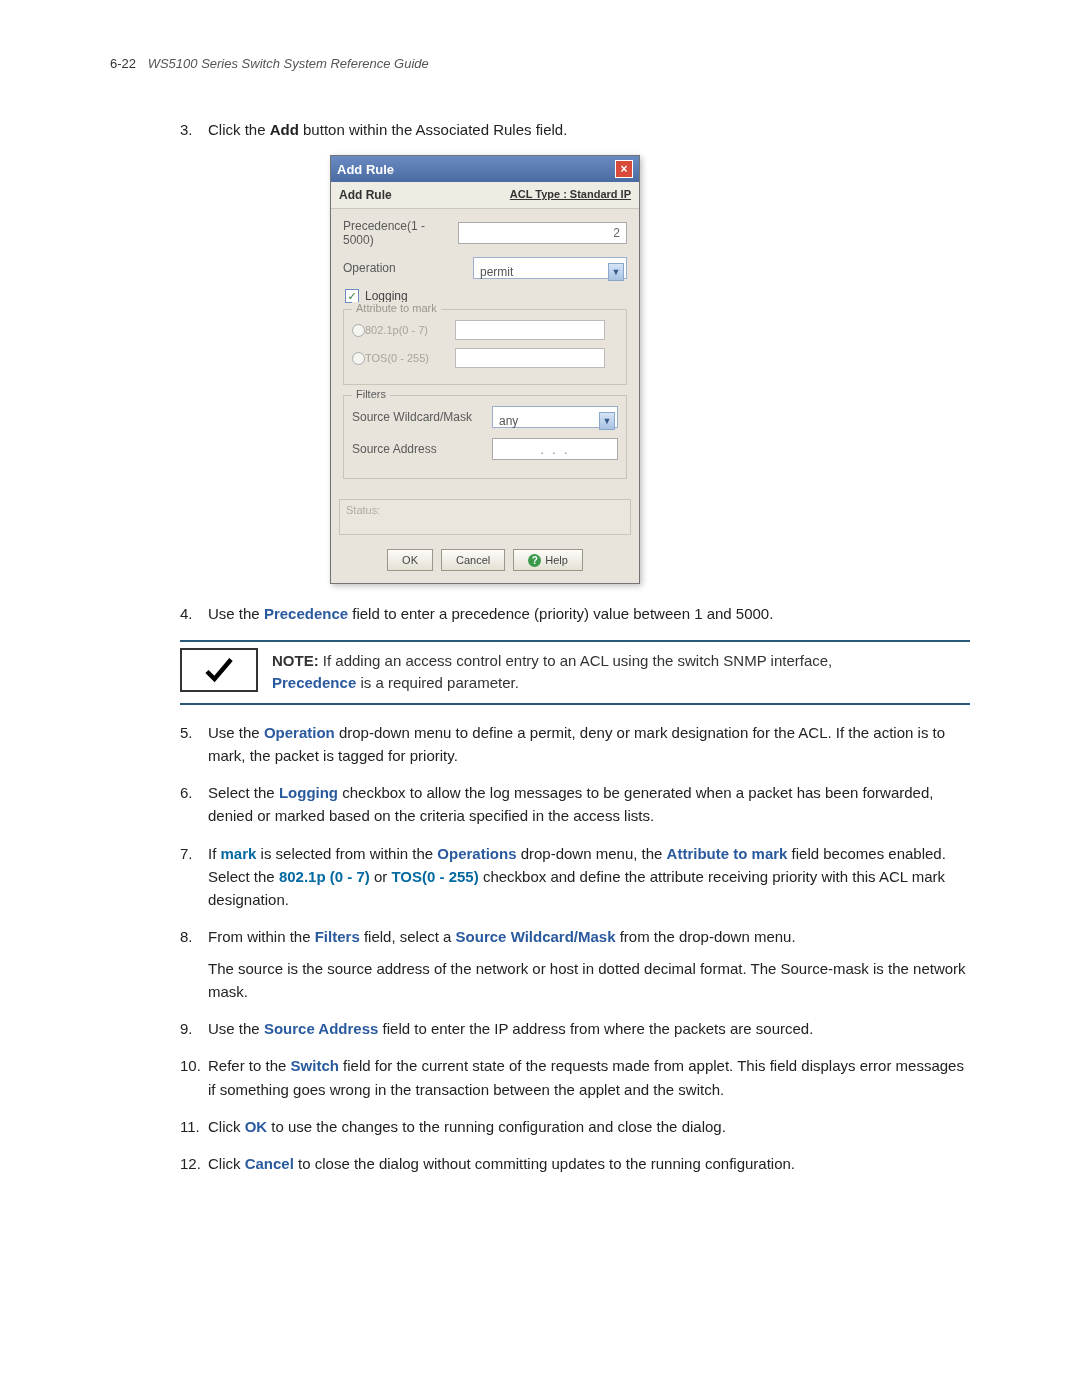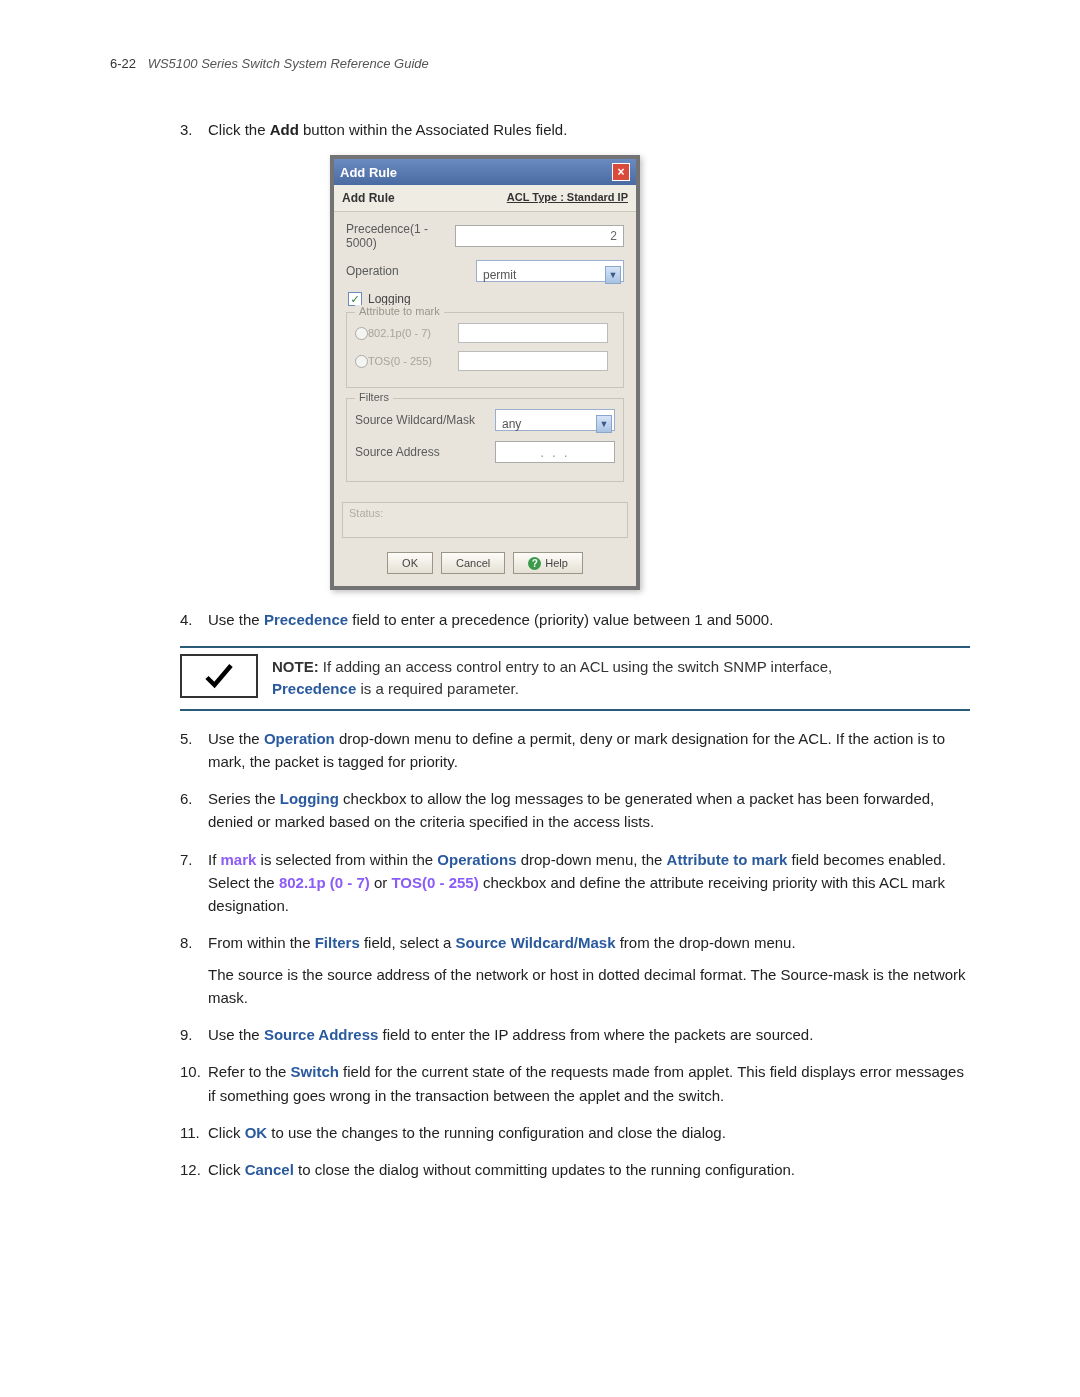--- a/index.html
+++ b/index.html
@@ -19,29 +19,29 @@
       color: #555;
       font-style: italic;
     }
     .page-num { font-style: normal; color: #333; margin-right: 8px; }
     .content { position: absolute; top: 118px; left: 180px; width: 790px; }
     .step { margin-bottom: 14px; font-size: 15px; line-height: 1.55; color: #222; display: flex; }
     .step-num { width: 28px; flex-shrink: 0; }
     .step-body { flex: 1; }
     .step-body p { margin-top: 8px; }
     .bold-blue { color: #2a5a9e; font-weight: bold; }
-    .bold-blue2 { color: #8b5cf6; font-weight: bold; }
+    .bold-blue2 { color: #0369a1; font-weight: bold; }
     .bold { font-weight: bold; }
 
     
     .dialog-wrap { margin: 8px 0 18px 150px; }
     .dialog {
       width: 310px;
       background: #e8e4dc;
-      border: 4px solid #737373;
+      border: 1px solid #737373;
       box-shadow: 2px 2px 6px rgba(0,0,0,0.25);
       font-size: 12px;
       color: #444;
     }
     .titlebar {
       background: linear-gradient(#6a8ac2, #4a6aa2);
       color: #fff;
       padding: 4px 6px;
       display: flex;
       justify-content: space-between;
@@ -301,21 +301,21 @@
     <div class="step">
       <div class="step-num">5.</div>
       <div class="step-body">
         <span>Use the </span><span class="bold-blue">Operation</span><span> drop-down menu to define a permit, deny or mark designation for the ACL. If the action is to mark, the packet is tagged for priority.</span>
       </div>
     </div>
 
     <div class="step">
       <div class="step-num">6.</div>
       <div class="step-body">
-        <span>Series the </span><span class="bold-blue">Logging</span><span> checkbox to allow the log messages to be generated when a packet has been forwarded, denied or marked based on the criteria specified in the access lists.</span>
+        <span>Select the </span><span class="bold-blue">Logging</span><span> checkbox to allow the log messages to be generated when a packet has been forwarded, denied or marked based on the criteria specified in the access lists.</span>
       </div>
     </div>
 
     <div class="step">
       <div class="step-num">7.</div>
       <div class="step-body">
         <span>If </span><span class="bold-blue2">mark</span><span> is selected from within the </span><span class="bold-blue">Operations</span><span> drop-down menu, the </span><span class="bold-blue">Attribute to mark</span><span> field becomes enabled. Select the </span><span class="bold-blue2">802.1p (0 - 7)</span><span> or </span><span class="bold-blue2">TOS(0 - 255)</span><span> checkbox and define the attribute receiving priority with this ACL mark designation.</span>
       </div>
     </div>
 

